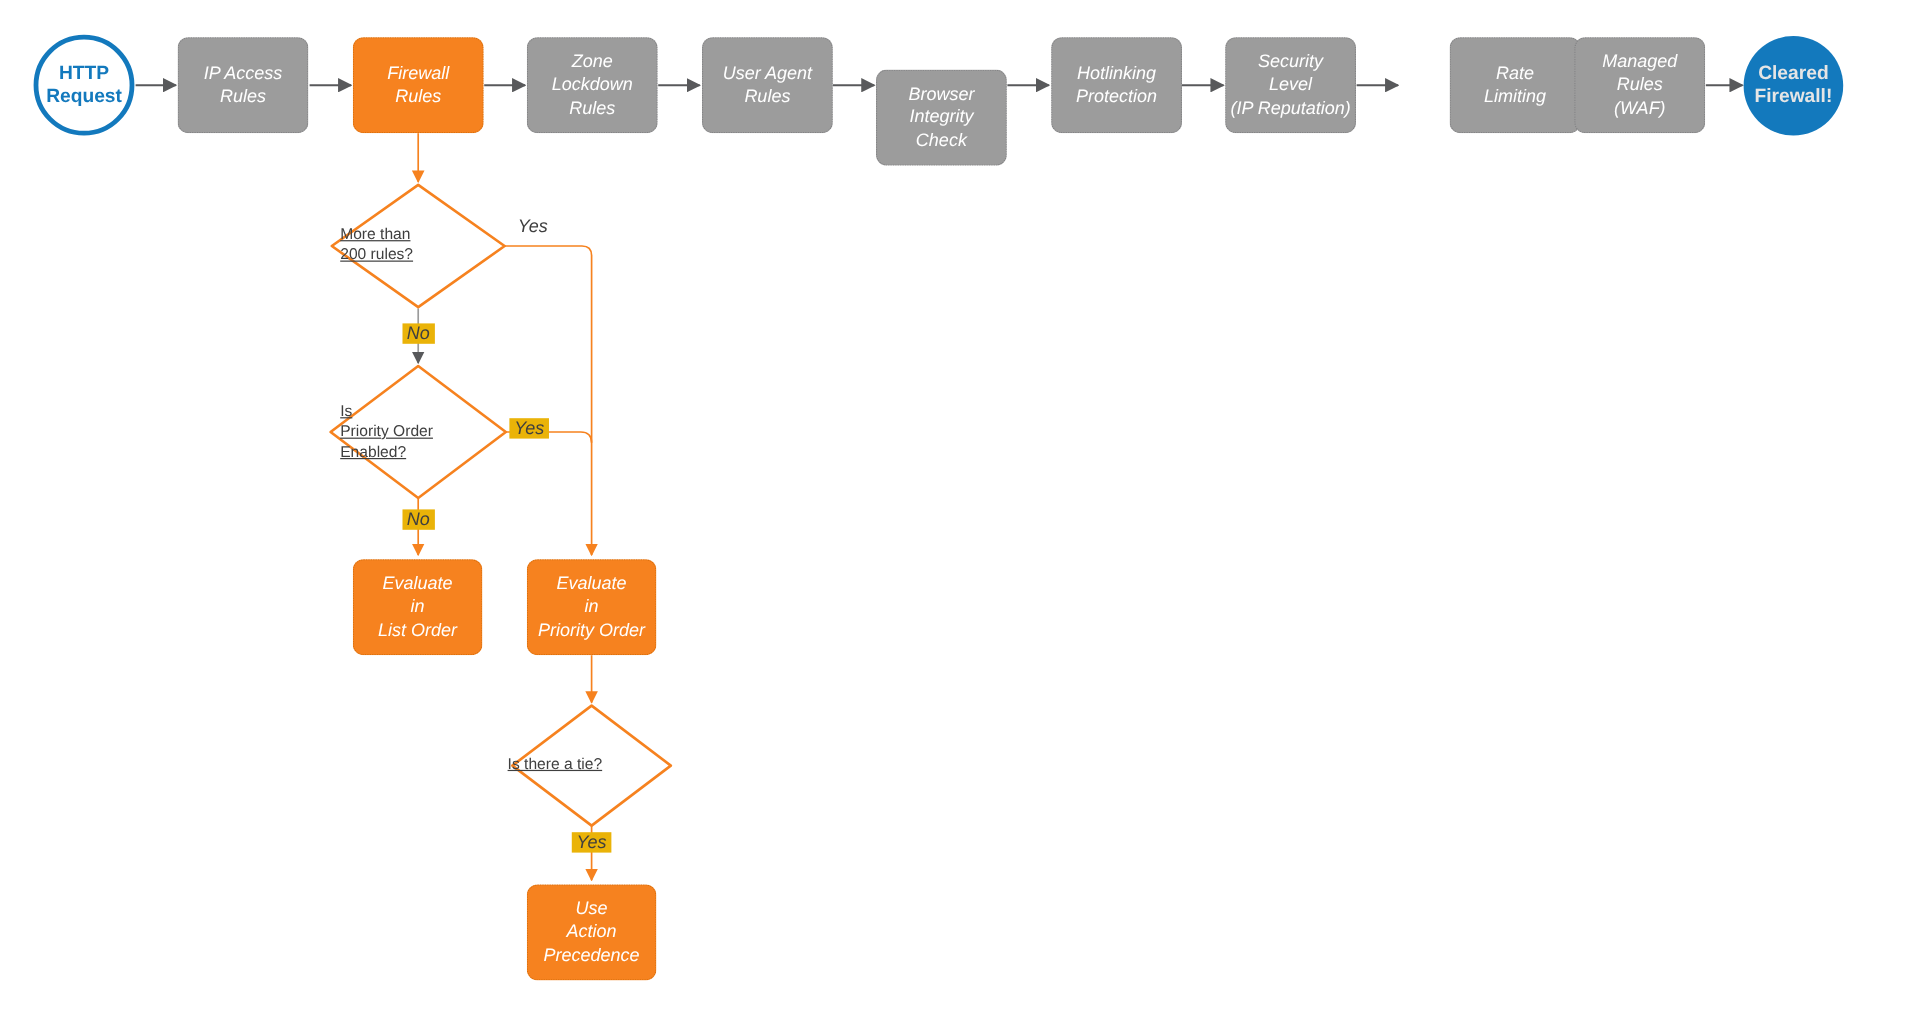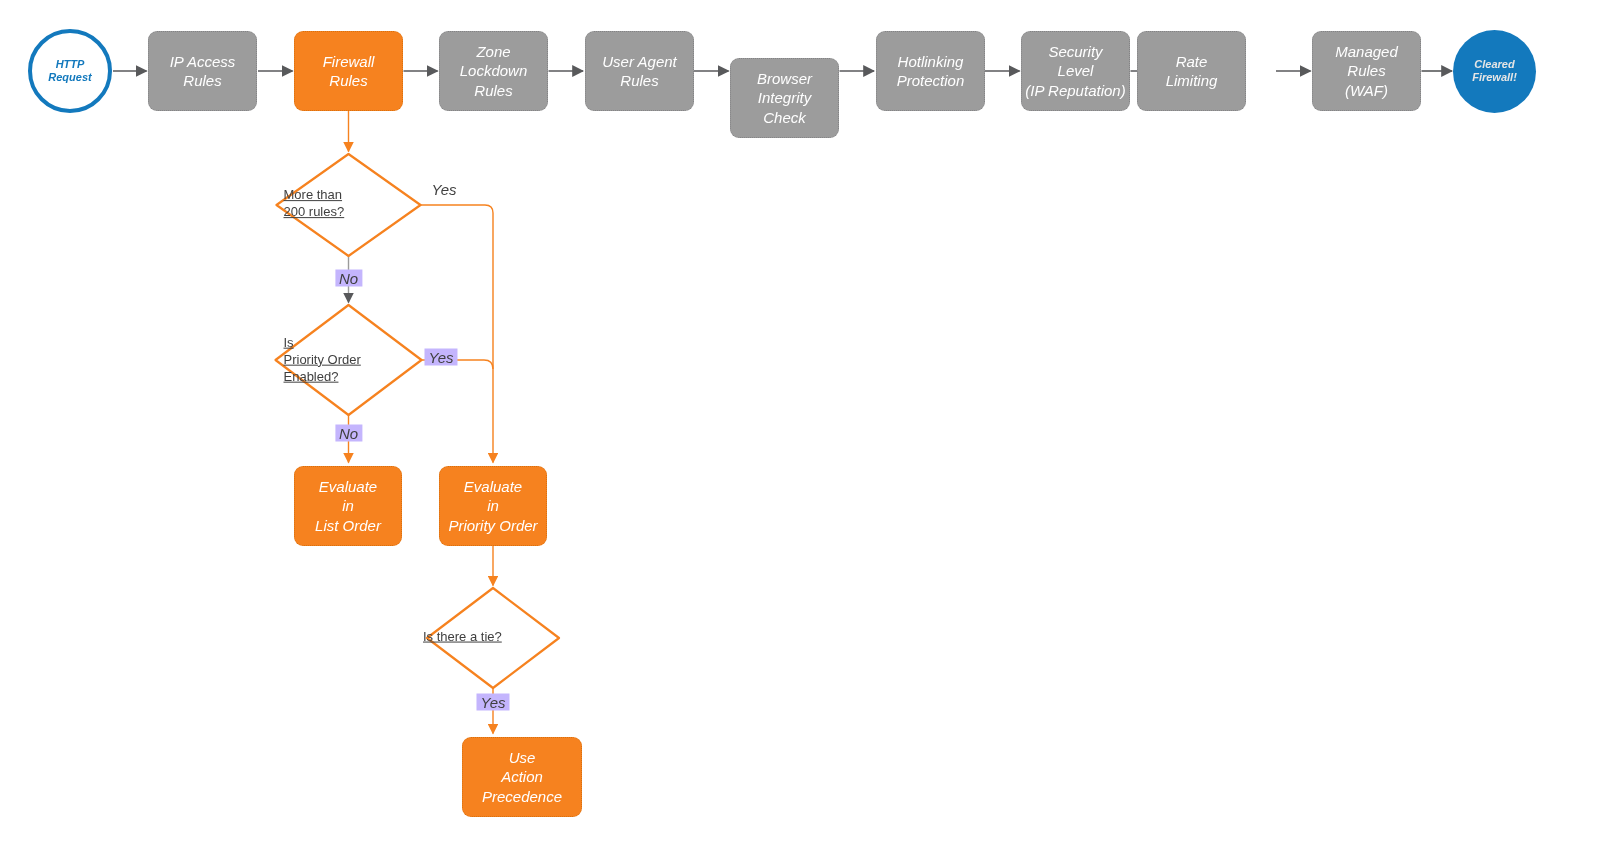--- a/index.html
+++ b/index.html
@@ -23,33 +23,33 @@
     position:absolute;z-index:2;display:flex;align-items:center;justify-content:center;
     text-align:center;box-sizing:border-box;
   }
   .box{width:109px;height:80px;border-radius:9px;}
   .gray{background:var(--gray-node);border:1px dotted #838385;}
   .orangebox{background:var(--orange);border:1px dotted #D8700F;text-align:center;}
   .box .label{
     color:#fff;font-style:italic;font-size:15px;line-height:1.28;white-space:pre-line;
   }
   .circle{width:84px;height:84px;border-radius:50%;}
-  .circle .label{font-weight:bold;font-style:italic;font-size:11px;line-height:1.2;white-space:pre-line;}
+  .circle .label{font-weight:bold;font-size:16px;line-height:1.2;white-space:pre-line;}
   .start{background:#fff;border:4.5px solid var(--blue);}
   .start .label{color:var(--blue);}
   .end{background:var(--blue);border:none;}
   .end .label{color:#e5e5e5;}
 
   .diamond-label{
     position:absolute;z-index:3;transform:translate(-50%,-50%);text-align:left;
     color:var(--text-dark);font-size:13px;line-height:1.3;white-space:pre-line;text-decoration:underline;
   }
   .edge-label{
     position:absolute;z-index:3;transform:translate(-50%,-50%);
-    color:var(--text-dark);font-style:italic;font-size:15px;background:#c4b5fd;padding:0 4px;
+    color:var(--text-dark);font-style:italic;font-size:15px;background:#eab308;padding:0 4px;
   }
 </style>
 </head>
 <body>
 
 <div class="canvas">
 
   <svg class="edges" width="1600" height="858" viewBox="0 0 1600 858" aria-hidden="true">
     <defs>
       <marker id="arrDark" viewBox="0 0 10 10" refX="9" refY="5" markerWidth="7.5" markerHeight="7.5" orient="auto-start-reverse">
@@ -117,21 +117,21 @@
   </div>
   <div class="node box gray" style="left:876px;top:31px;">
     <span class="label">Hotlinking
 Protection</span>
   </div>
   <div class="node box gray" style="left:1021px;top:31px;">
     <span class="label">Security
 Level
 (IP Reputation)</span>
   </div>
-  <div class="node box gray" style="left:1137px;top:31px;">
+  <div class="node box gray" style="left:1208px;top:31px;">
     <span class="label">Rate
 Limiting</span>
   </div>
   <div class="node box gray" style="left:1312px;top:31px;">
     <span class="label">Managed
 Rules
 (WAF)</span>
   </div>
 
   <div class="diamond-label" style="left:348.5px;top:204px;width:130px;">More than
@@ -144,21 +144,21 @@
   <div class="node box orangebox" style="left:294px;top:466px;width:108px;">
     <span class="label">Evaluate
 in
 List Order</span>
   </div>
   <div class="node box orangebox" style="left:439px;top:466px;width:108px;">
     <span class="label">Evaluate
 in
 Priority Order</span>
   </div>
-  <div class="node box orangebox" style="left:439px;top:737px;width:120px;margin-left:23px;">
+  <div class="node box orangebox" style="left:439px;top:737px;width:108px;">
     <span class="label">Use
 Action
 Precedence</span>
   </div>
 
   <div class="edge-label" style="left:444px;top:189px;background:transparent;">Yes</div>
   <div class="edge-label" style="left:348.5px;top:278px;">No</div>
   <div class="edge-label" style="left:441px;top:357px;">Yes</div>
   <div class="edge-label" style="left:348.5px;top:433px;">No</div>
   <div class="edge-label" style="left:493px;top:702px;">Yes</div>

